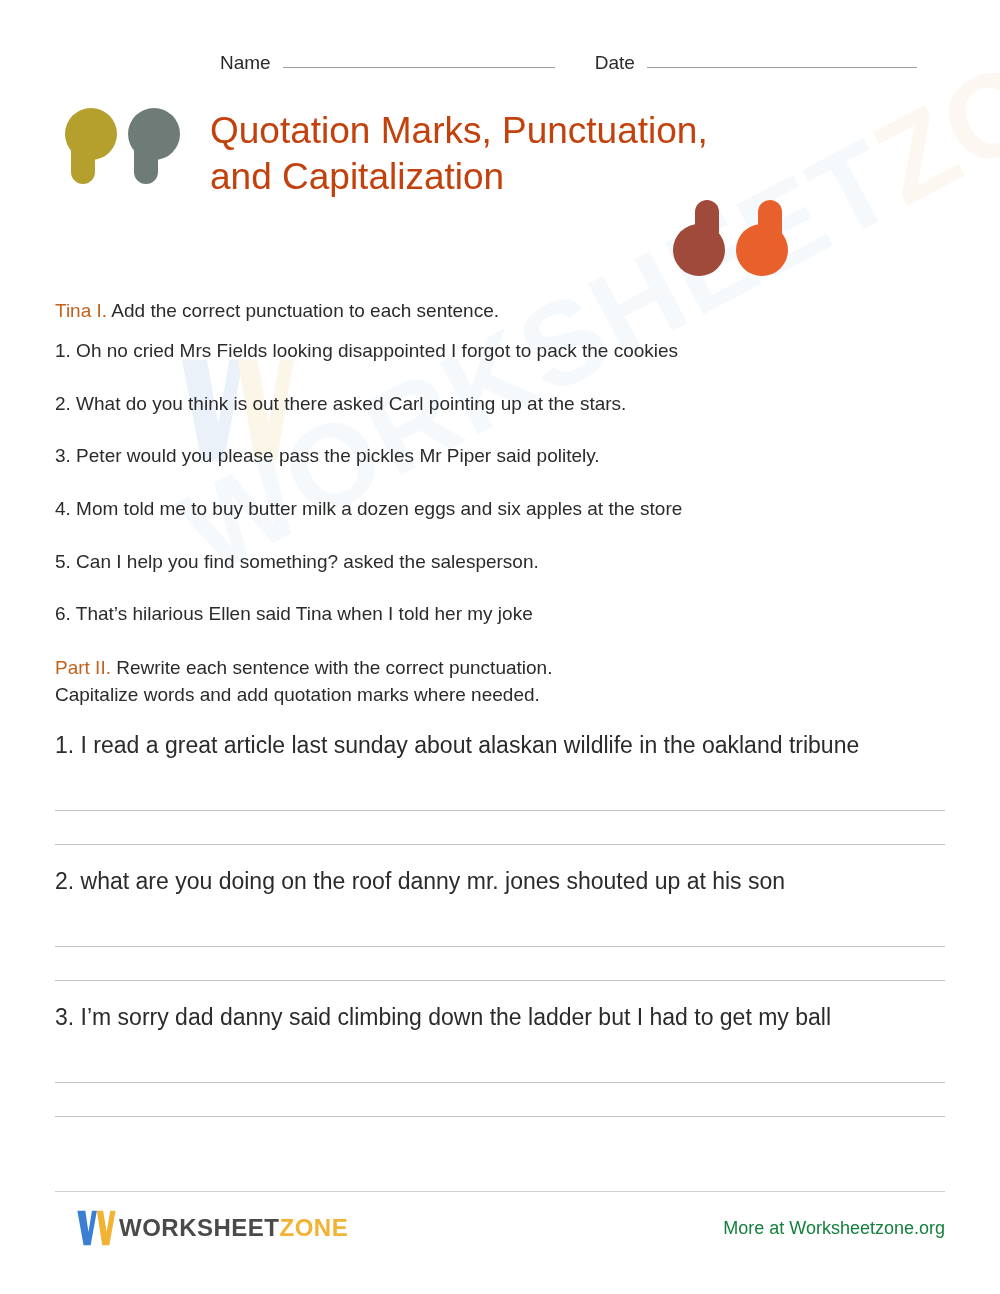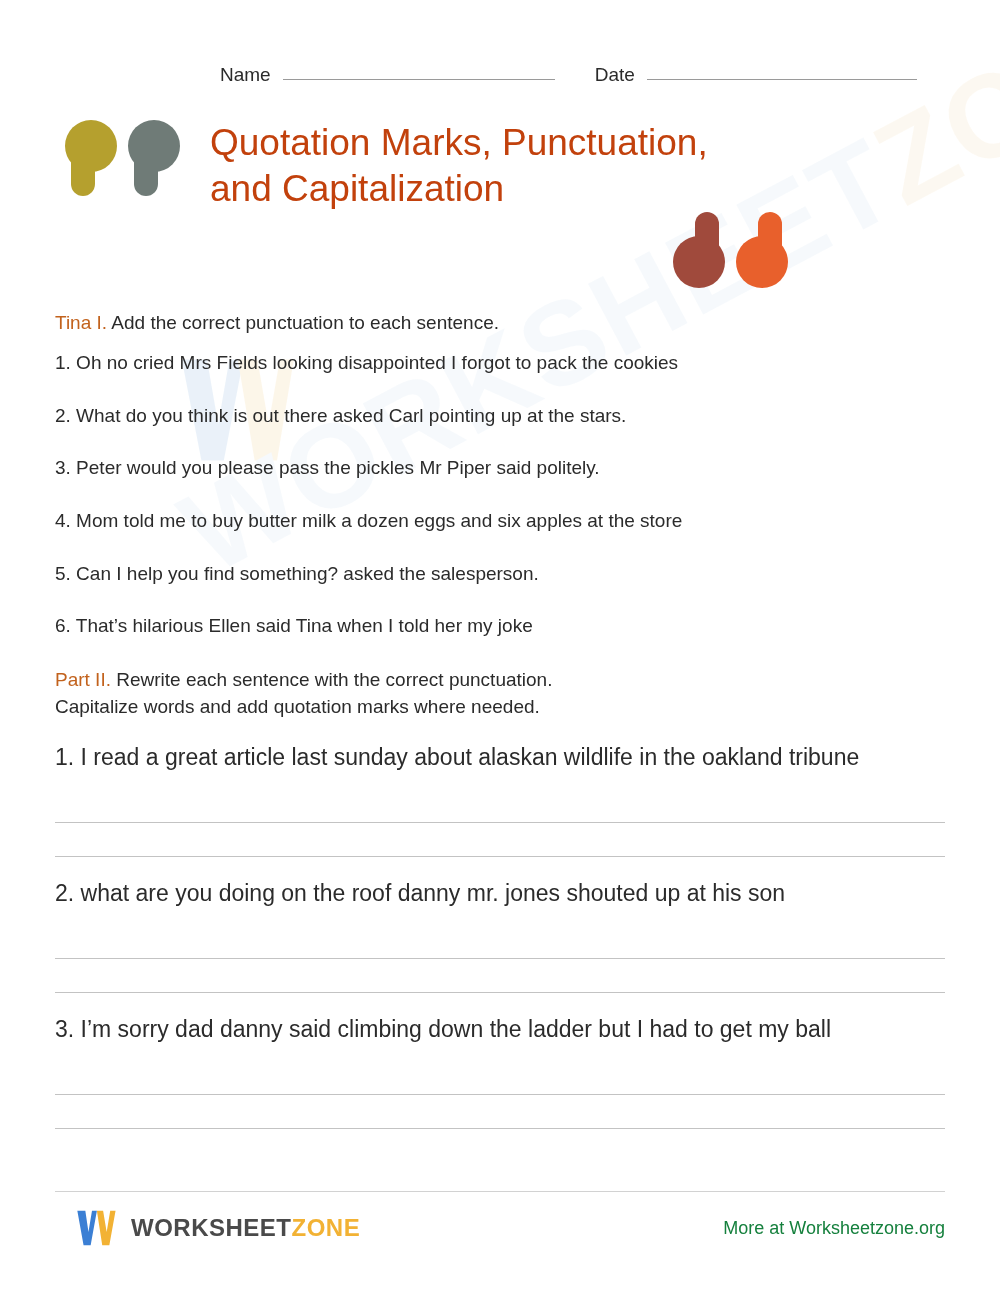--- a/index.html
+++ b/index.html
@@ -59,21 +59,21 @@
 
   
   .namedate {
     display: flex;
     align-items: flex-end;
     padding-top: 52px;
     padding-left: 165px;
     font-size: 19px;
     color: #2b2b2b;
   }
-  .nd-label { white-space: nowrap; margin-top: 12px; }
+  .nd-label { white-space: nowrap; }
   .nd-rule {
     flex: 0 0 auto;
     border-bottom: 1px solid #9a9a9a;
     margin: 0 0 6px 12px;
     height: 1px;
   }
   .nd-rule.name-rule { width: 272px; margin-right: 40px; }
   .nd-rule.date-rule { width: 270px; }
 
   
@@ -205,21 +205,20 @@
     bottom: 30px;
     height: 72px;
     border-top: 1px solid #d2d2d2;
     display: flex;
     align-items: center;
     justify-content: space-between;
   }
   .brand {
     display: flex;
     align-items: center;
-    gap: 12px;
     margin-left: 18px;
   }
   .brand-name {
     font-size: 24px;
     font-weight: 700;
     letter-spacing: 0.5px;
   }
   .brand-name .b-worksheet { color: #4a4a4a; }
   .brand-name .b-zone { color: #f2b234; }
   .footer-note {

